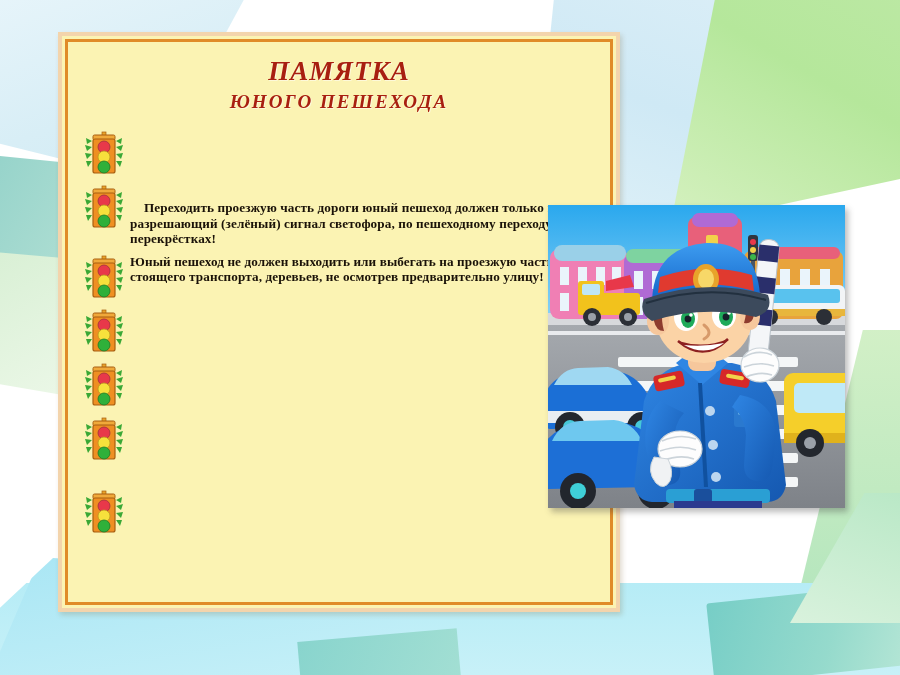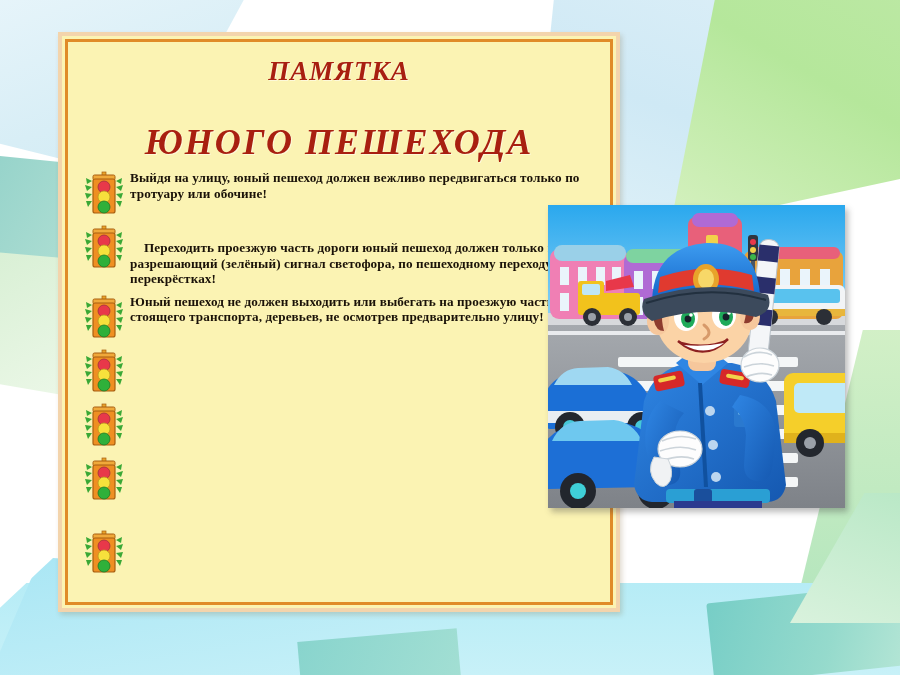--- a/index.html
+++ b/index.html
@@ -112,21 +112,21 @@
   .title{
     text-align:center;
     color:#a81f10;
     font-family:"Liberation Serif", serif;
     font-weight:bold;
     font-style:italic;
     letter-spacing:1px;
     text-shadow:1px 1px 0 rgba(255,255,255,.5);
   }
   .title .l1{display:block;font-size:27px;line-height:30px;margin-top:14px;}
-  .title .l2{display:block;font-size:36px;line-height:32px;letter-spacing:2px;margin-top:40px;}
+  .title .l2{display:block;font-size:19px;line-height:32px;letter-spacing:2px;}
 
   .rules{margin:12px 0 0 0;padding:0;list-style:none;}
   .rule{
     display:flex;align-items:flex-start;
     margin:0 10px 7px 16px;
   }
   .rule.gap{margin-top:26px;}
 
   .tl-wrap{flex:0 0 42px;width:42px;padding-top:1px;}
   .rule-text{
@@ -196,21 +196,20 @@
                 <path d="M32 30 L38 30 L36 36 Z"></path>
             </g>
             <rect x="18" y="1" width="4" height="4" fill="#e8a32a" stroke="#a85f10" stroke-width=".7"></rect>
             <rect x="9" y="4" width="22" height="5" rx="1.5" fill="#f0a93a" stroke="#a85f10" stroke-width="1"></rect>
             <rect x="9" y="8" width="22" height="34" rx="2" fill="#ef8f22" stroke="#a85f10" stroke-width="1.2"></rect>
             <circle cx="20" cy="16" r="6" fill="#e8384a" stroke="#a03040" stroke-width=".8"></circle>
             <circle cx="20" cy="26" r="6" fill="#f7e13c" stroke="#b89a20" stroke-width=".8"></circle>
             <circle cx="20" cy="36" r="6" fill="#2fb03a" stroke="#1d7a26" stroke-width=".8"></circle>
           </svg>
         </span>
-        <span class="rule-text">Выйдя на улицу, юный пешеход должен вежливо передвигаться только по тротуару или обочине!</span>
       </li>
 
       <li class="rule">
         <span class="tl-wrap">
           <svg class="tl" width="40" height="46" viewBox="0 0 40 46">
             <g fill="#3aa836">
               <path d="M8 10 L2 7 L3 13 Z"></path>
                 <path d="M8 16 L1 14 L3 20 Z"></path>
               <path d="M8 23 L1 22 L3 28 Z"></path>
                 <path d="M8 30 L2 30 L4 36 Z"></path>

